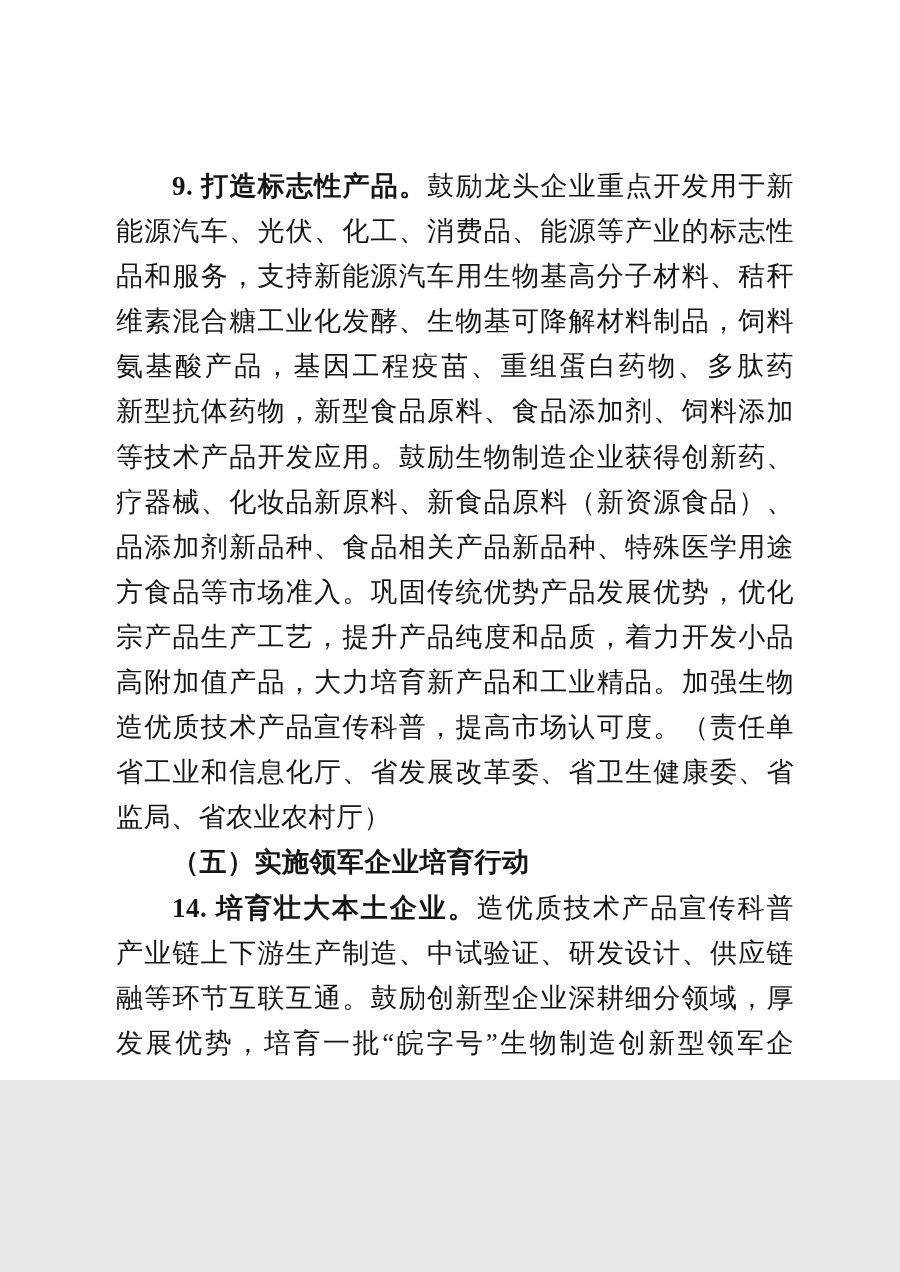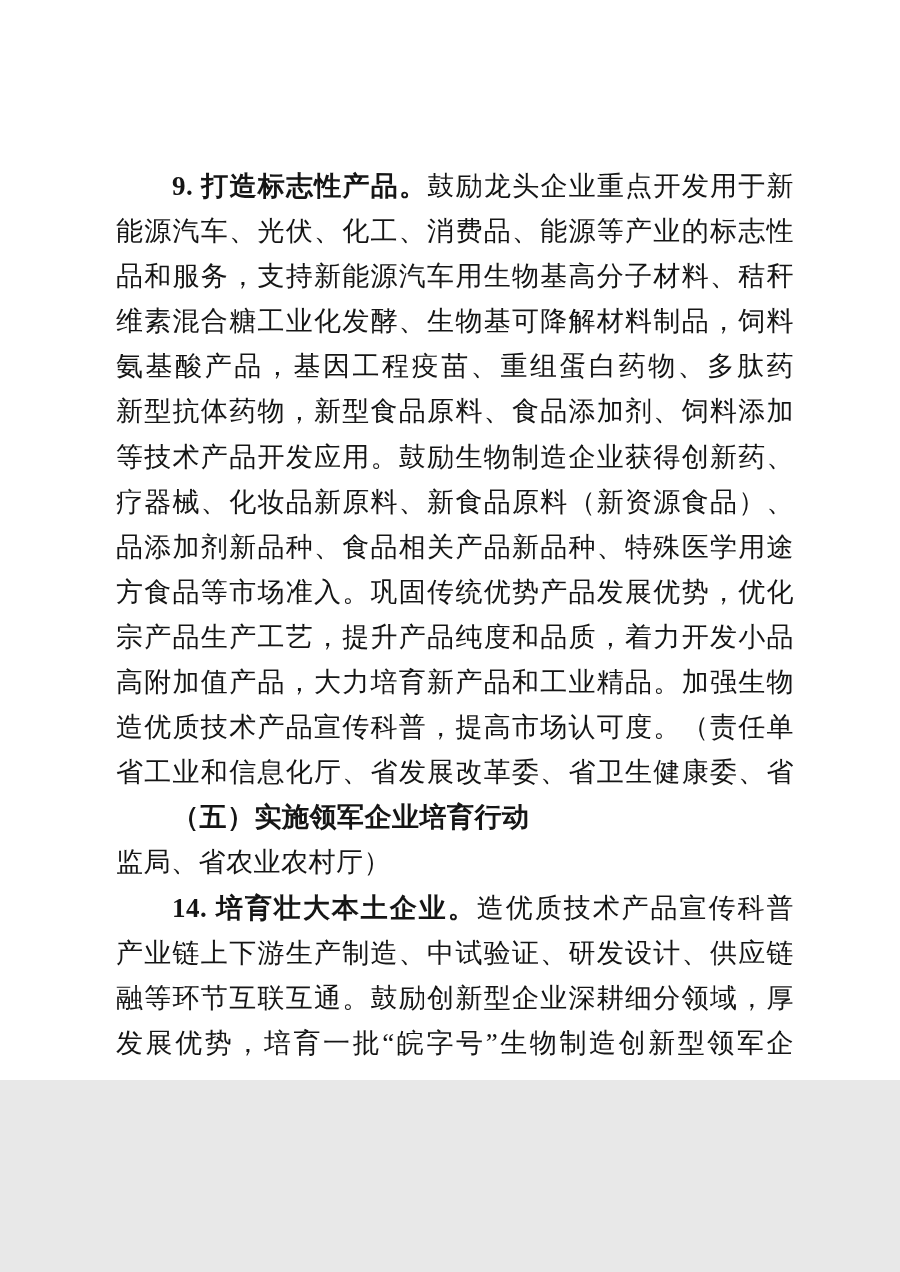--- a/index.html
+++ b/index.html
@@ -57,23 +57,23 @@
     <div class="line"><span>新型抗体药物，新型食品原料、食品添加剂、饲料添加剂</span></div>
     <div class="line"><span>等技术产品开发应用。鼓励生物制造企业获得创新药、医</span></div>
     <div class="line"><span>疗器械、化妆品新原料、新食品原料（新资源食品）、食</span></div>
     <div class="line"><span>品添加剂新品种、食品相关产品新品种、特殊医学用途配</span></div>
     <div class="line"><span>方食品等市场准入。巩固传统优势产品发展优势，优化大</span></div>
     <div class="line"><span>宗产品生产工艺，提升产品纯度和品质，着力开发小品种、</span></div>
     <div class="line"><span>高附加值产品，大力培育新产品和工业精品。加强生物制</span></div>
     <div class="line"><span>造优质技术产品宣传科普，提高市场认可度。（责任单位：</span></div>
     <div class="line"><span>省工业和信息化厅、省发展改革委、省卫生健康委、省药</span></div>
 
+    <div class="line left"><span>监局、省农业农村厅）</span></div>
+
     <div class="line left indent heading"><span class="b">（五）实施领军企业培育行动</span></div>
-
-    <div class="line left"><span>监局、省农业农村厅）</span></div>
 
     <div class="line indent"><span class="b">14. 培育壮大本土企业。</span><span>造优质技术产品宣传科普</span></div>
 
     <div class="line"><span>产业链上下游生产制造、中试验证、研发设计、供应链金</span></div>
     <div class="line"><span>融等环节互联互通。鼓励创新型企业深耕细分领域，厚植</span></div>
     <div class="line"><span>发展优势，培育一批“皖字号”生物制造创新型领军企业、</span></div>
 
   </div>
 
   <div class="page-num">– 14 –</div>

